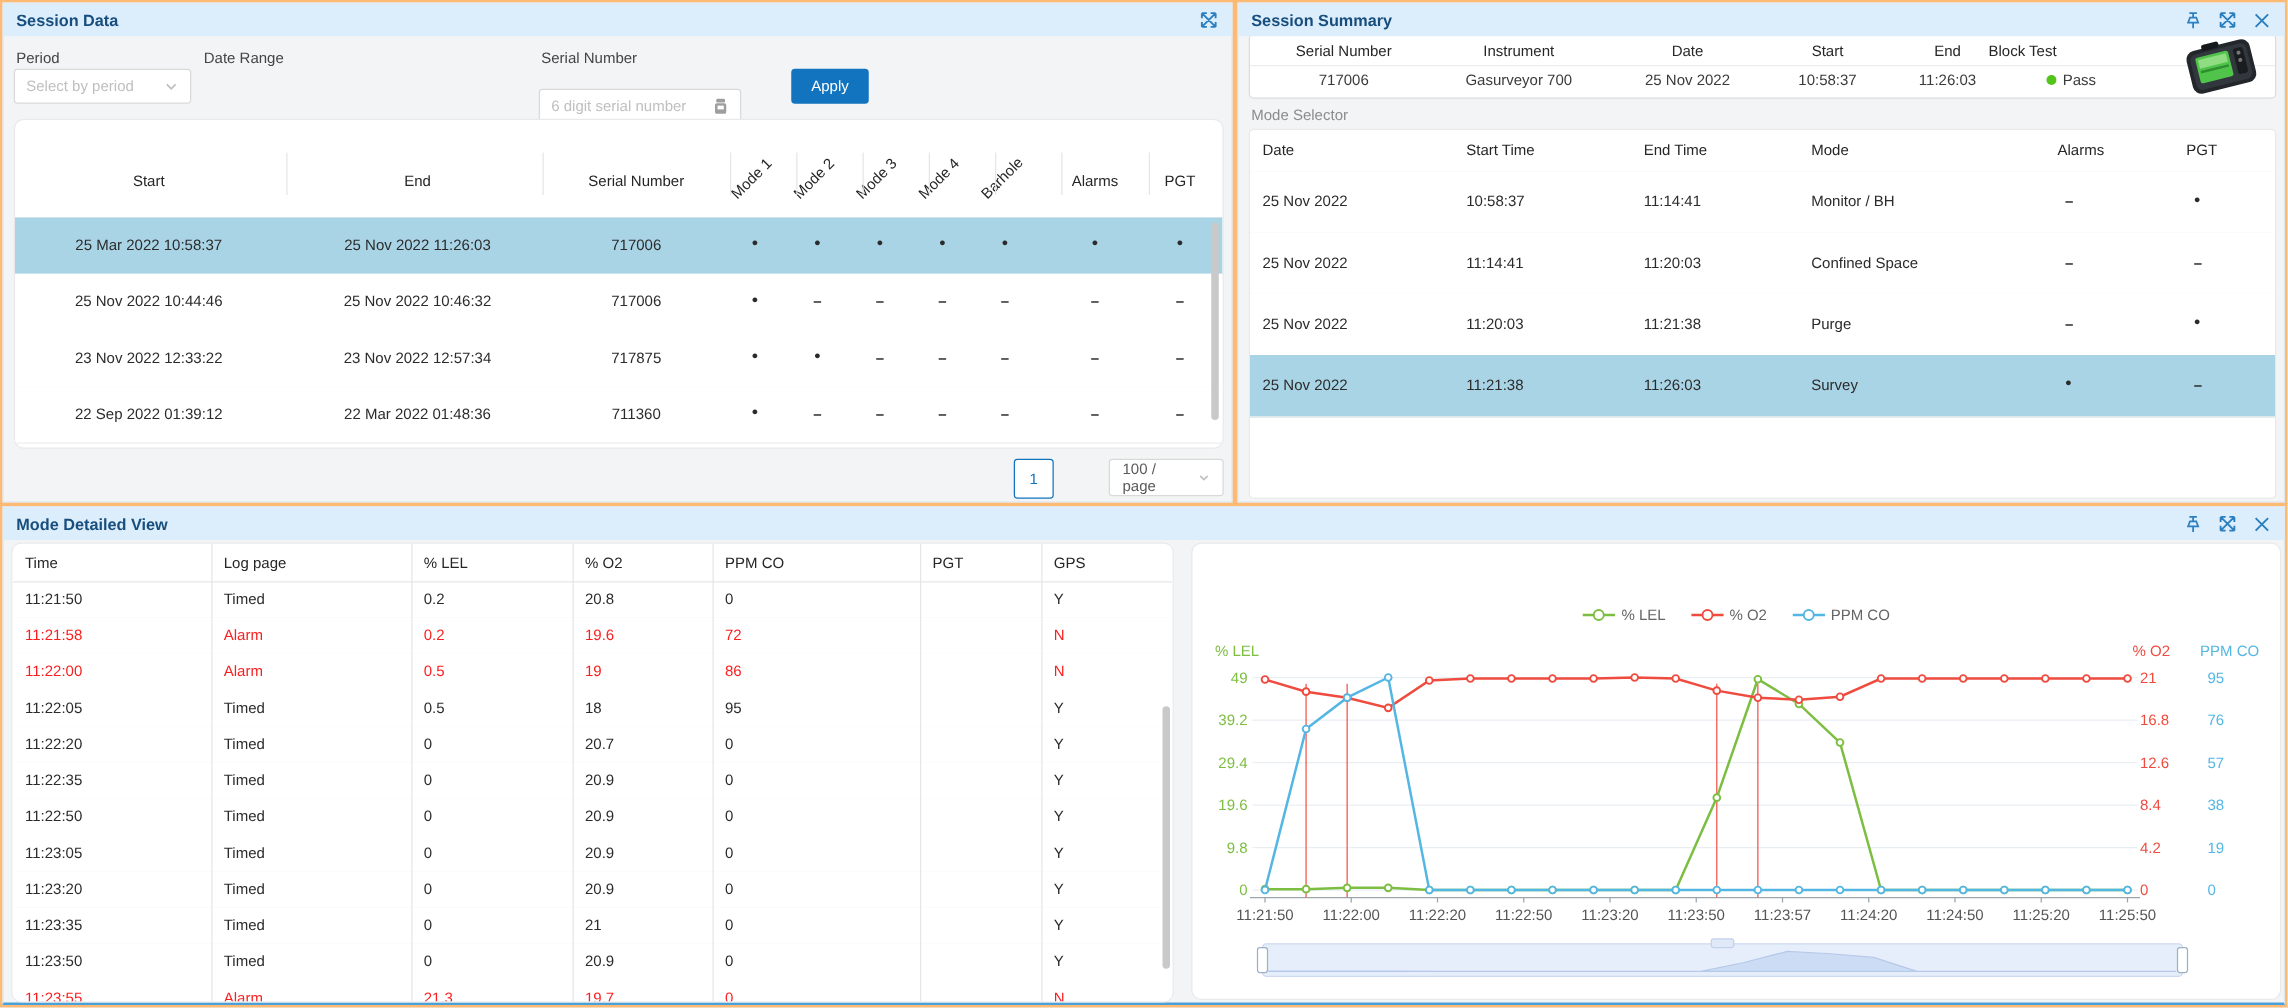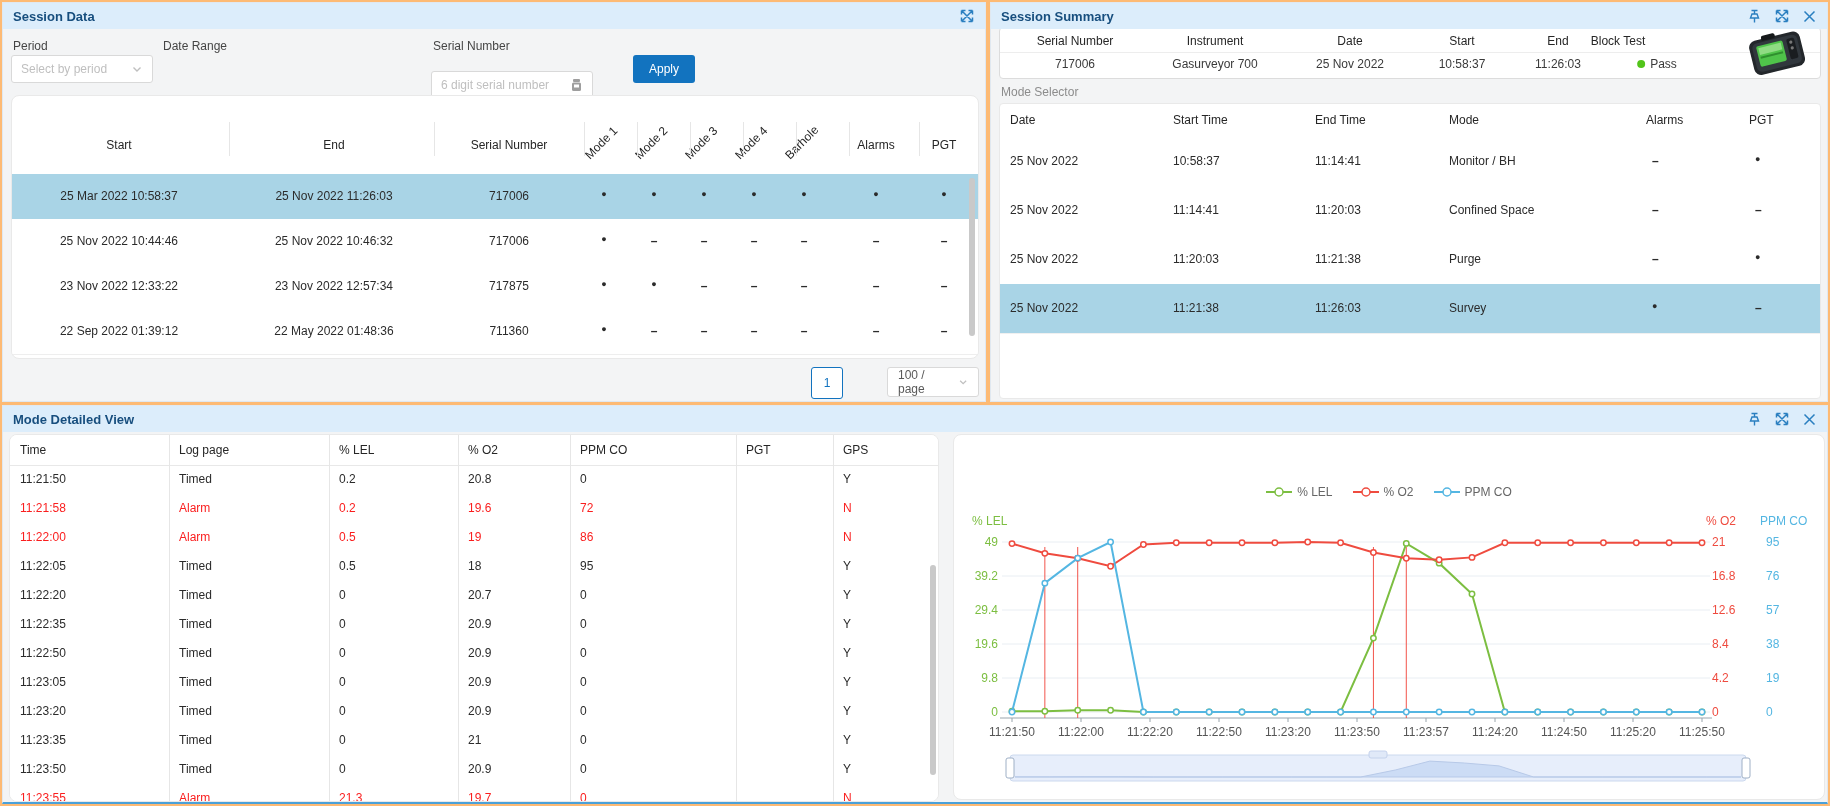--- a/index.html
+++ b/index.html
@@ -133,21 +133,21 @@
           <span class="cell dotc" style="left:592px;">●</span>
           <span class="cell dotc" style="left:642px;">●</span>
           <span class="cell dash" style="left:692px;">–</span>
           <span class="cell dash" style="left:742px;">–</span>
           <span class="cell dash" style="left:792px;">–</span>
           <span class="cell dash" style="left:864px;">–</span>
           <span class="cell dash" style="left:932px;">–</span>
         </div>
         <div class="sd-row " style="top:213px;">
           <span class="cell" style="left:107px;">22 Sep 2022 01:39:12</span>
-          <span class="cell" style="left:322px;">22 May 2022 01:48:36</span>
+          <span class="cell" style="left:322px;">22 Mar 2022 01:48:36</span>
           <span class="cell" style="left:497px;">711360</span>
           <span class="cell dotc" style="left:592px;">●</span>
           <span class="cell dash" style="left:642px;">–</span>
           <span class="cell dash" style="left:692px;">–</span>
           <span class="cell dash" style="left:742px;">–</span>
           <span class="cell dash" style="left:792px;">–</span>
           <span class="cell dash" style="left:864px;">–</span>
           <span class="cell dash" style="left:932px;">–</span>
         </div>
         <span class="sbar" style="right:3px;top:82px;height:158px;"></span>

